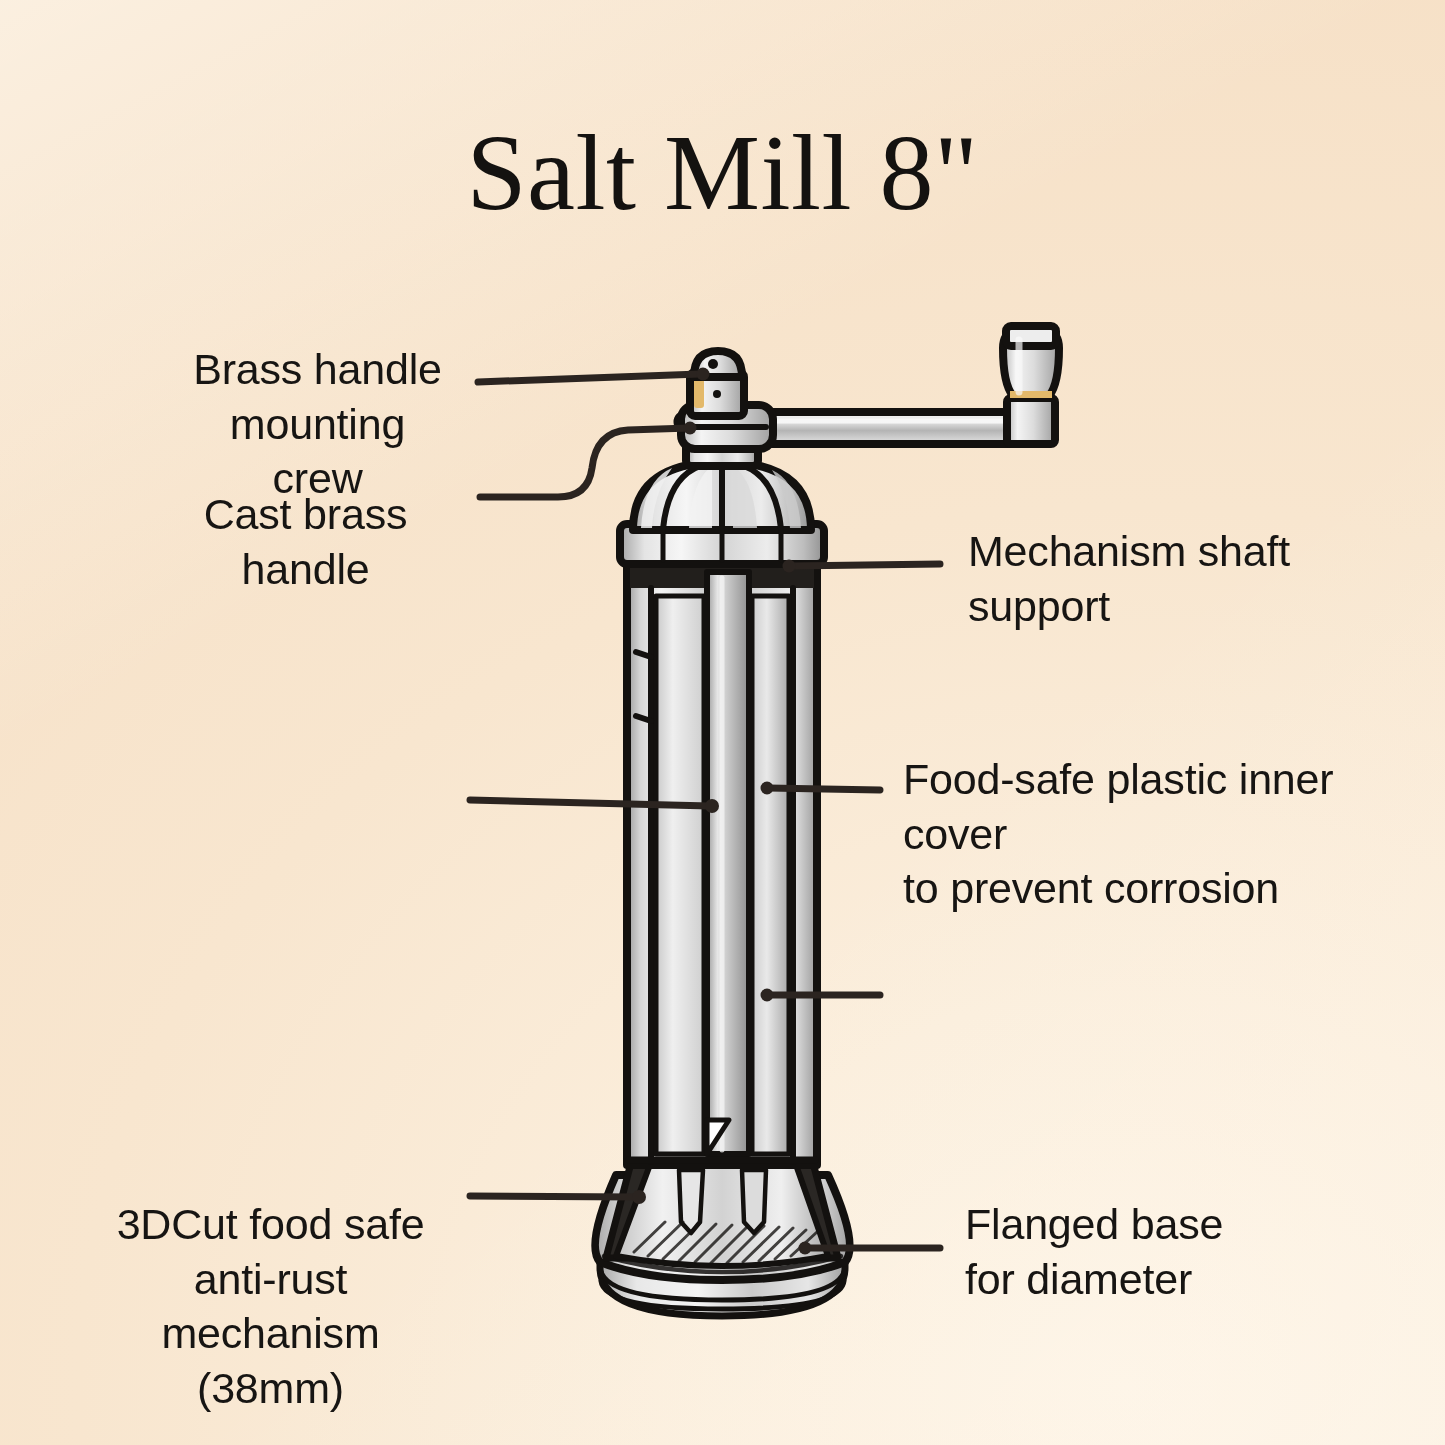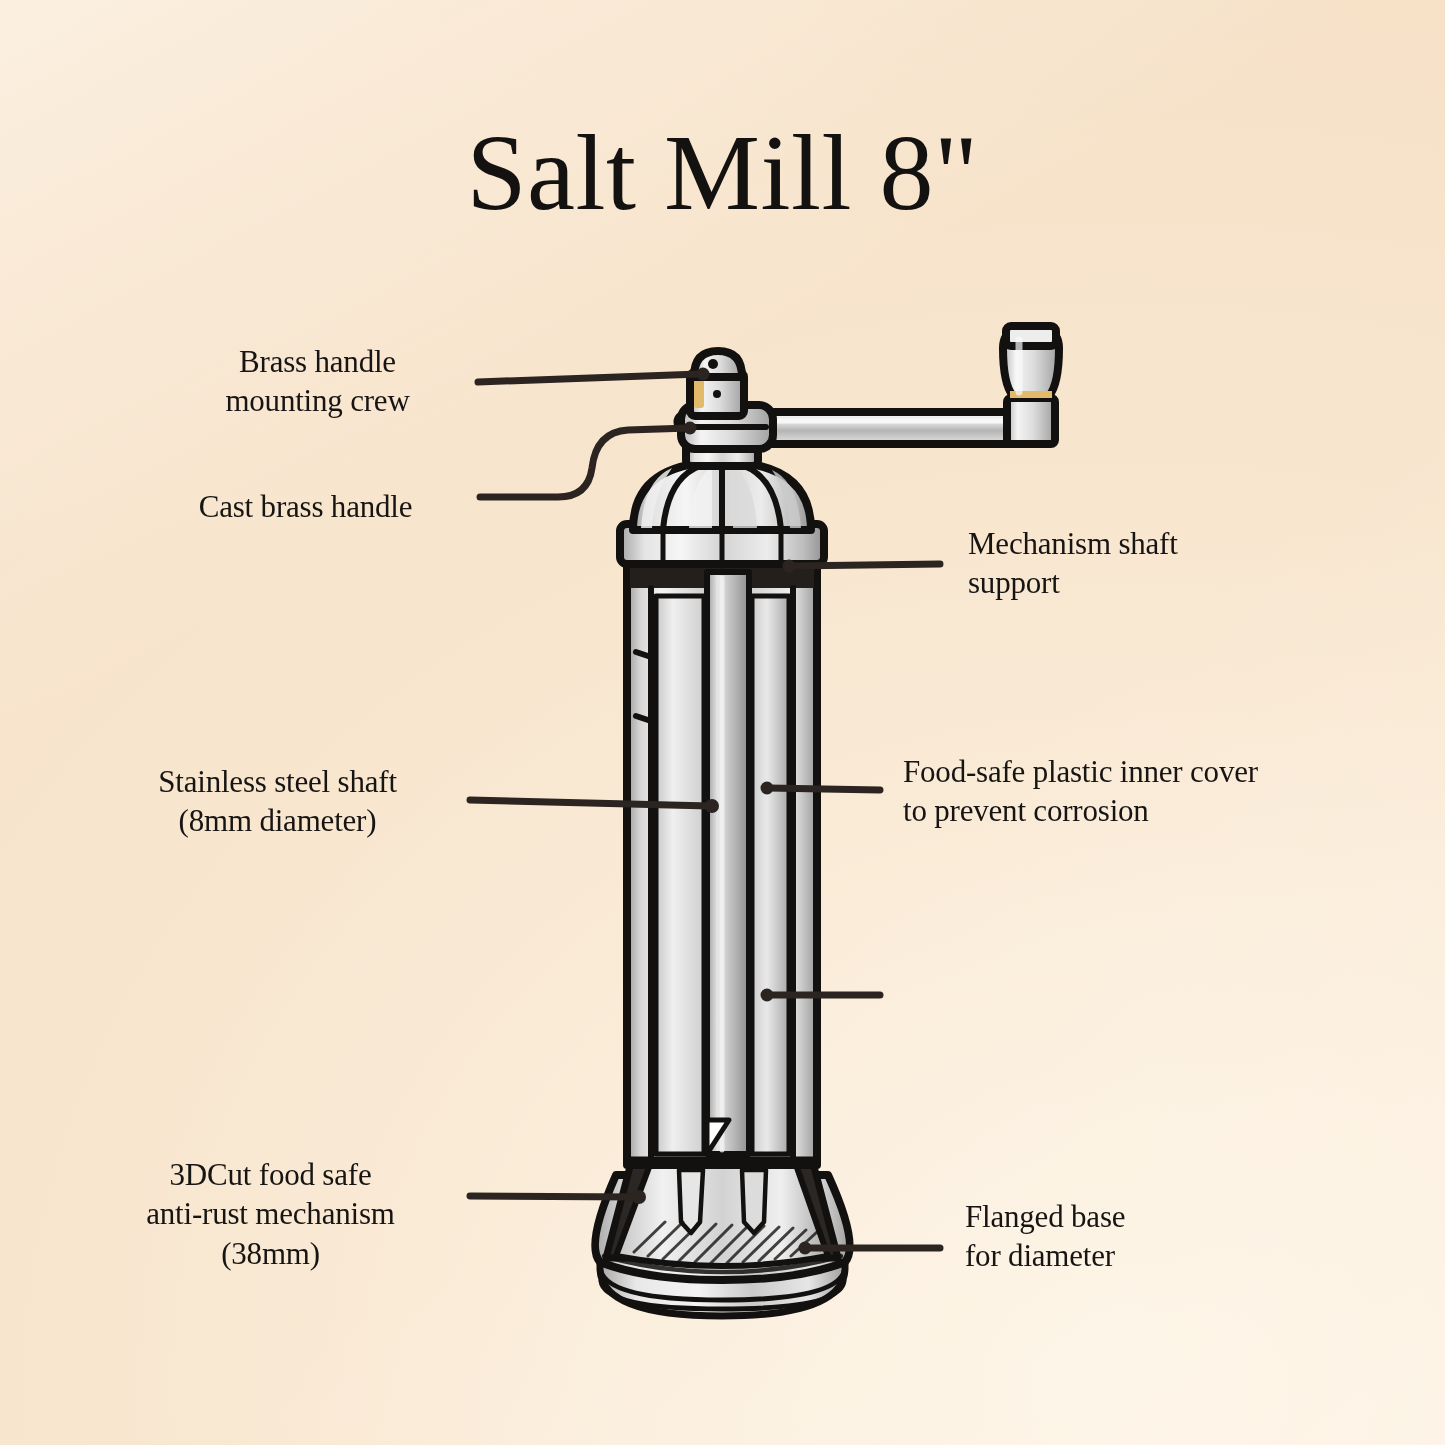--- a/index.html
+++ b/index.html
@@ -41,26 +41,25 @@
     letter-spacing: 0.5px;
     color: #141210;
     z-index: 6;
     white-space: nowrap;
   }
 
   
   .label {
     position: absolute;
     color: #171513;
-    font-size: 31px;
+    font-size: 43px;
     line-height: 1.27;
     letter-spacing: -0.2px;
     z-index: 7;
     white-space: pre-line;
-    font-family: Liberation Serif, serif;
   }
   .label.right { text-align: left; }
   .label.center { text-align: center; }
 
   
   svg.layer {
     position: absolute;
     left: 0; top: 0;
     width: 1445px;
     height: 1445px;
@@ -319,24 +318,22 @@
         <circle cx="805" cy="1248" r="6.5" fill="#2b2420" stroke="none"></circle>
       </g>
     </g>
   </svg>
 
   <div class="label center" style="right:1000px; left:190px; top:342px;">Brass handle
 mounting crew</div>
 
   <div class="label center" style="right:1000px; left:166px; top:477px;margin-top:10px;">Cast brass handle</div>
 
-  <div class="label center" style="right:1000px; left:110px; top:762px;">Stainless steel shaft
-(8mm diameter)</div>
-
-  <div class="label center" style="right:1000px; left:96px; top:1155px;">3DCut food safe
+
+  <div class="label center" style="right:1000px; left:96px; top:1197px;">3DCut food safe
 anti-rust mechanism
 (38mm)</div>
 
   <div class="label right" style="left:903px; width:490px; top:752px;">Food-safe plastic inner cover
 to prevent corrosion</div>
 
   <div class="label right" style="left:968px; width:420px; top:524px;">Mechanism shaft
 support</div>
 
 

